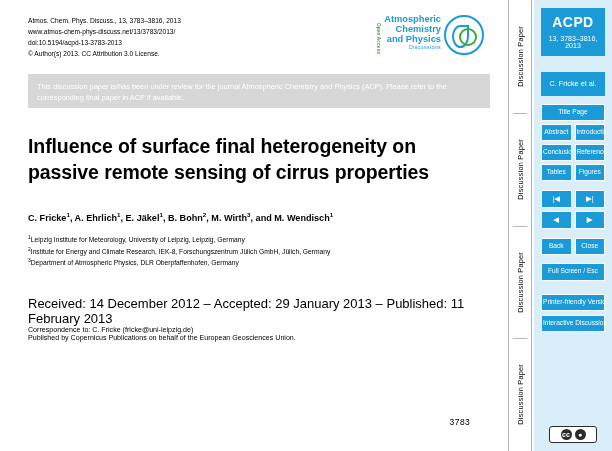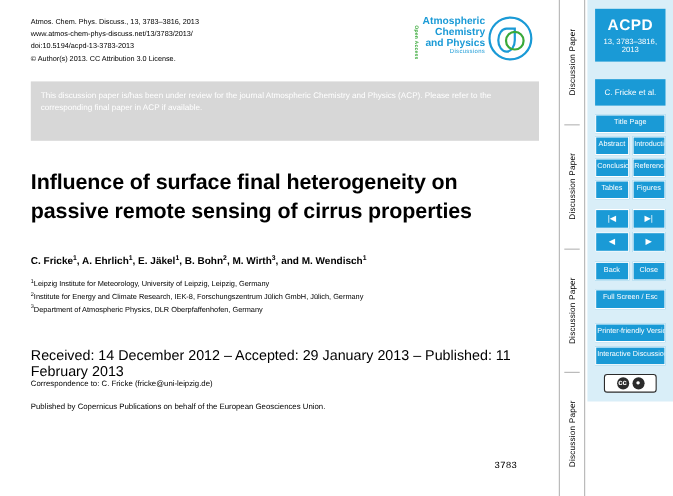--- a/index.html
+++ b/index.html
@@ -94,21 +94,21 @@
     border-radius: 50%;
   }
 
   
   .notice {
     margin-top: 14px;
     background: #d7d7d7;
     color: #ffffff;
     font-size: 7.4px;
     line-height: 1.62;
-    padding: 7px 9px 24px 9px;
+    padding: 7px 9px 4px 9px;
   }
 
   h1.title {
     margin: 26px 0 0 0;
     font-size: 19.5px;
     line-height: 1.30;
     font-weight: bold;
     color: #000;
     letter-spacing: -0.1px;
   }
@@ -129,21 +129,21 @@
   }
   .affils sup { font-size: 5px; vertical-align: super; }
   .affils div { margin-bottom: 0px; }
 
   .dates {
     margin-top: 27px;
     font-size: 13px;
     color: #000;
   }
   .corr { font-size: 7.1px; color: #000; }
-  .published { margin-top: 13px; font-size: 7.1px; color: #000; }
+  .published { font-size: 7.1px; color: #000; }
 
   .pagenum {
     position: absolute;
     left: 0; right: 0;
     bottom: 23px;
     text-align: right;
     font-size: 8.6px;
     color: #000;
     width: 470px;
     font-family: Liberation Mono, monospace;
@@ -178,21 +178,21 @@
     font-size: 7.4px;
     color: #000;
     letter-spacing: .2px;
     white-space: nowrap;
   }
 
   
   .panel {
     position: absolute;
     left: 534px; top: 0;
-    width: 78px; height: 365px;
+    width: 78px; height: 451px;
     background: #d9eef8;
     padding: 8px 7px 8px 7px;
   }
   .panel-head {
     background: #1a9ad6;
     color: #ffffff;
     text-align: center;
     padding: 6px 2px 7px 2px;
   }
   .panel-head .acpd {

